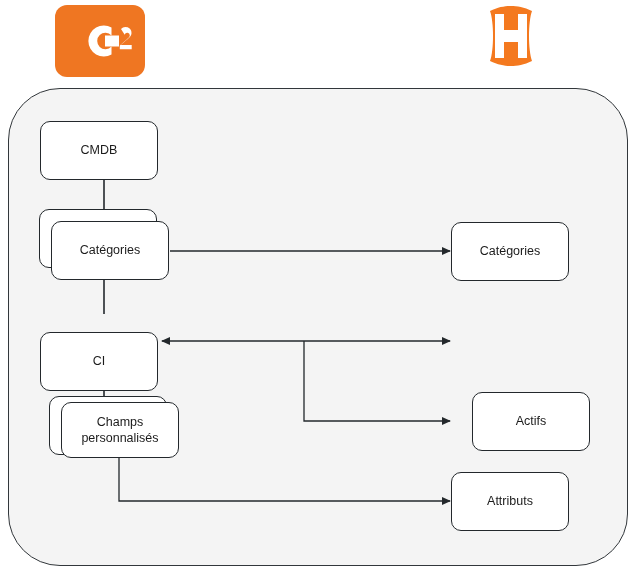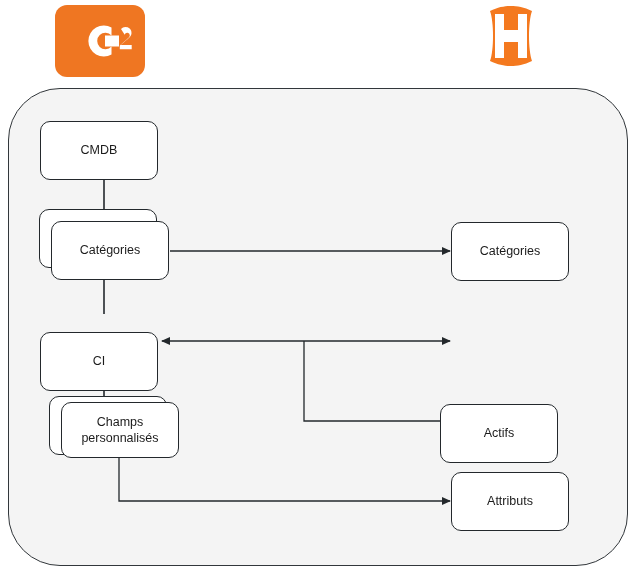--- a/index.html
+++ b/index.html
@@ -167,21 +167,21 @@
   <div class="node" style="left:61px; top:402px; width:118px; height:56px;">
     <span class="label">Champs
 personnalisés</span>
   </div>
 
   <div class="node" style="left:451px; top:222px; width:118px; height:59px;">
     <span class="label">Catégories</span>
   </div>
 
 
-  <div class="node" style="left:440px; top:392px; width:118px; height:59px;margin-top:12px;">
+  <div class="node" style="left:472px; top:392px; width:118px; height:59px;">
     <span class="label">Actifs</span>
   </div>
 
   <div class="node" style="left:451px; top:472px; width:118px; height:59px;">
     <span class="label">Attributs</span>
   </div>
 
 </div>
 
 </body></html>

